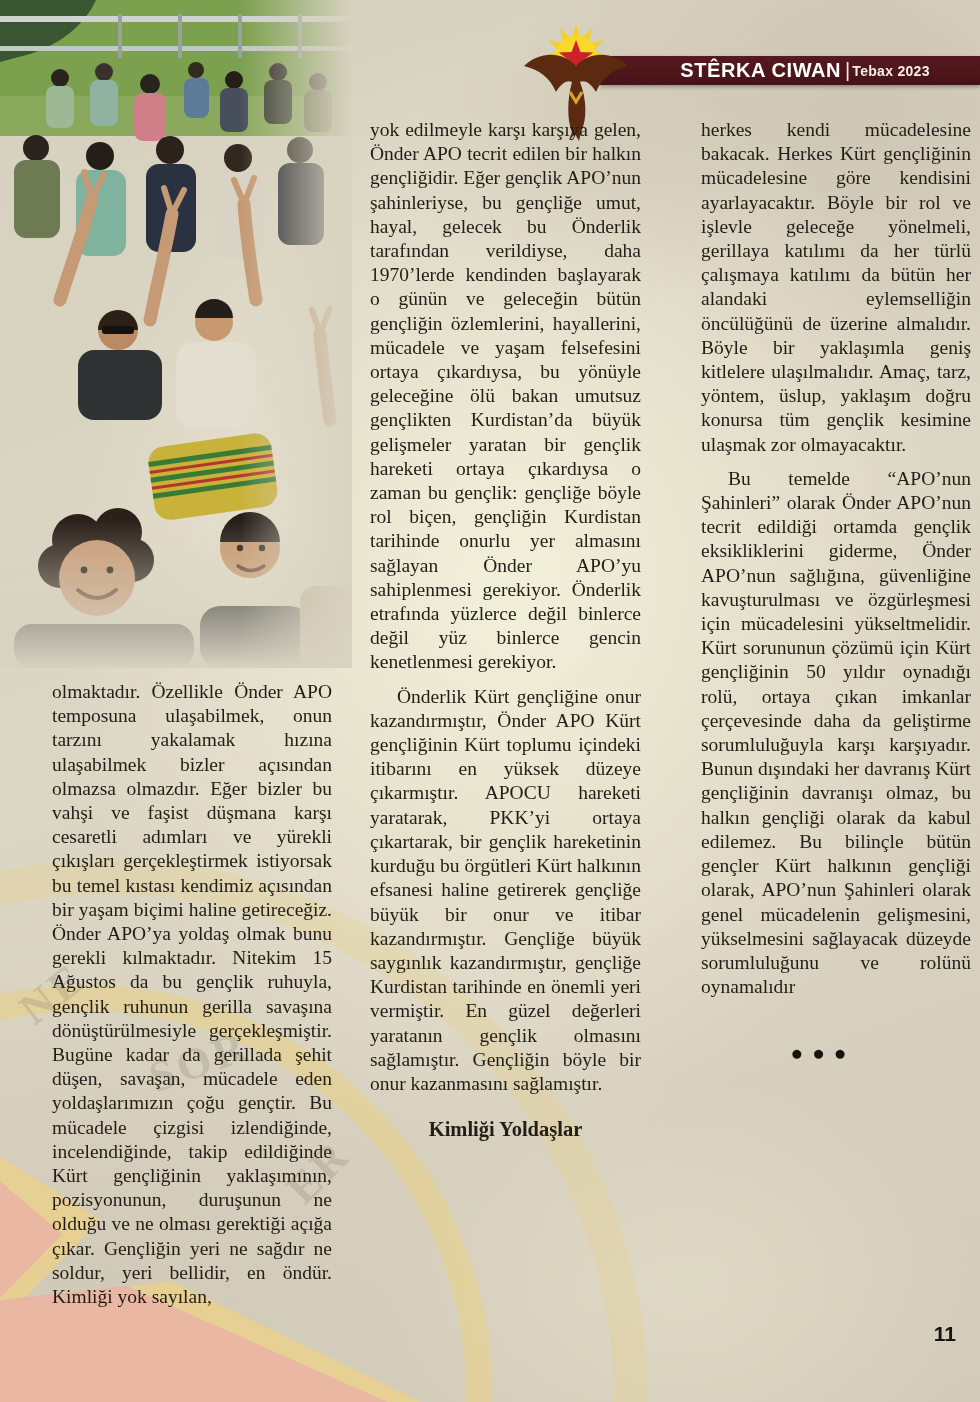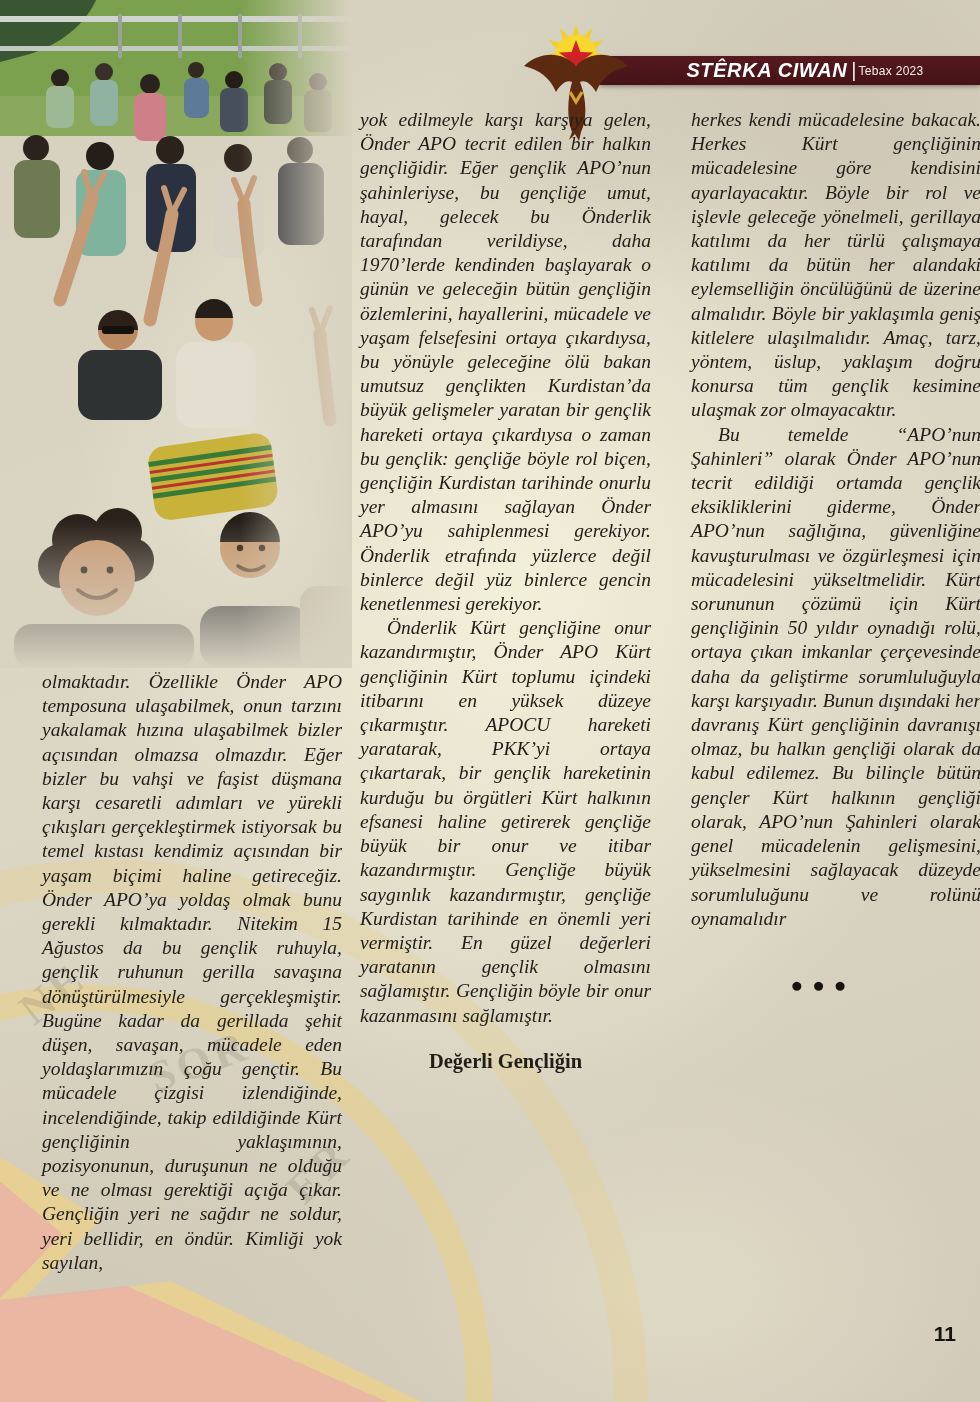--- a/index.html
+++ b/index.html
@@ -34,27 +34,27 @@
   
   .photo{position:absolute;left:0;top:0;width:352px;height:668px;}
   
   .masthead-bar{
     position:absolute;left:600px;top:56px;width:380px;height:29px;
     background:linear-gradient(180deg,#55191e,#451317);
     box-shadow:0 2px 4px rgba(40,15,15,.35);
     display:flex;align-items:center;justify-content:center;padding-left:30px;box-sizing:border-box;
     font-family:"Liberation Sans","DejaVu Sans",sans-serif;color:#ffffff;white-space:nowrap;
   }
-  .masthead-bar .t-bold{font-weight:700;font-size:20px;letter-spacing:.6px;font-style:italic;}
+  .masthead-bar .t-bold{font-weight:700;font-size:20px;letter-spacing:.6px;}
   .masthead-bar .t-sep{font-weight:300;font-size:20px;margin:0 2px 0 4px;color:#f2e9e6;}
-  .masthead-bar .t-issue{font-weight:400;font-size:12px;letter-spacing:.3px;color:#f6efe9;}
+  .masthead-bar .t-issue{font-weight:700;font-size:14px;letter-spacing:.3px;color:#f6efe9;}
   .logo{position:absolute;left:518px;top:20px;width:122px;height:124px;}
   
   .col{position:absolute;font-size:19.5px;line-height:24.2px;text-align:justify;}
-  .col p{margin:0;font-style:italic;}
+  .col p{margin:10px;}
   .col p.indent{text-indent:27px;}
   #col1{left:42px;top:670px;width:300px;}
   #col2{left:360px;top:108px;width:291px;}
   #col3{left:691px;top:108px;width:290px;}
   .col h3{margin:21px 0 22px;text-align:center;font-size:20.5px;font-weight:700;text-indent:0;}
   .end-mark{margin-top:42px;text-align:center;font-size:21px;letter-spacing:9px;color:#17140f;padding-right:26px;}
   
   .page-number{position:absolute;right:24px;top:1322px;
     font-family:"Liberation Sans","DejaVu Sans",sans-serif;
     font-weight:700;font-size:21px;color:#17140f;}
@@ -218,21 +218,21 @@
     </svg>
   </div>
 
   <div class="col" id="col1">
     <p>olmaktadır. Özellikle Önder APO temposuna ulaşabilmek, onun tarzını yakalamak hızına ulaşabilmek bizler açısından olmazsa olmazdır. Eğer bizler bu vahşi ve faşist düşmana karşı cesaretli adımları ve yürekli çıkışları gerçekleştirmek istiyorsak bu temel kıstası kendimiz açısından bir yaşam biçimi haline getireceğiz. Önder APO’ya yoldaş olmak bunu gerekli kılmaktadır. Nitekim 15 Ağustos da bu gençlik ruhuyla, gençlik ruhunun gerilla savaşına dönüştürülmesiyle gerçekleşmiştir. Bugüne kadar da gerillada şehit düşen, savaşan, mücadele eden yoldaşlarımızın çoğu gençtir. Bu mücadele çizgisi izlendiğinde, incelendiğinde, takip edildiğinde Kürt gençliğinin yaklaşımının, pozisyonunun, duruşunun ne olduğu ve ne olması gerektiği açığa çıkar. Gençliğin yeri ne sağdır ne soldur, yeri bellidir, en öndür. Kimliği yok sayılan,</p>
   </div>
 
   <div class="col" id="col2">
     <p>yok edilmeyle karşı karşıya gelen, Önder APO tecrit edilen bir halkın gençliğidir. Eğer gençlik APO’nun şahinleriyse, bu gençliğe umut, hayal, gelecek bu Önderlik tarafından verildiyse, daha 1970’lerde kendinden başlayarak o günün ve geleceğin bütün gençliğin özlemlerini, hayallerini, mücadele ve yaşam felsefesini ortaya çıkardıysa, bu yönüyle geleceğine ölü bakan umutsuz gençlikten Kurdistan’da büyük gelişmeler yaratan bir gençlik hareketi ortaya çıkardıysa o zaman bu gençlik: gençliğe böyle rol biçen, gençliğin Kurdistan tarihinde onurlu yer almasını sağlayan Önder APO’yu sahiplenmesi gerekiyor. Önderlik etrafında yüzlerce değil binlerce değil yüz binlerce gencin kenetlenmesi gerekiyor.</p>
     <p class="indent">Önderlik Kürt gençliğine onur kazandırmıştır, Önder APO Kürt gençliğinin Kürt toplumu içindeki itibarını en yüksek düzeye çıkarmıştır. APOCU hareketi yaratarak, PKK’yi ortaya çıkartarak, bir gençlik hareketinin kurduğu bu örgütleri Kürt halkının efsanesi haline getirerek gençliğe büyük bir onur ve itibar kazandırmıştır. Gençliğe büyük saygınlık kazandırmıştır, gençliğe Kurdistan tarihinde en önemli yeri vermiştir. En güzel değerleri yaratanın gençlik olmasını sağlamıştır. Gençliğin böyle bir onur kazanmasını sağlamıştır.</p>
-    <h3>Değerli Gençliğin</h3>
+    <h3>Kimliği Yoldaşlar</h3>
   </div>
 
   <div class="col" id="col3">
     <p>herkes kendi mücadelesine bakacak. Herkes Kürt gençliğinin mücadelesine göre kendisini ayarlayacaktır. Böyle bir rol ve işlevle geleceğe yönelmeli, gerillaya katılımı da her türlü çalışmaya katılımı da bütün her alandaki eylemselliğin öncülüğünü de üzerine almalıdır. Böyle bir yaklaşımla geniş kitlelere ulaşılmalıdır. Amaç, tarz, yöntem, üslup, yaklaşım doğru konursa tüm gençlik kesimine ulaşmak zor olmayacaktır.</p>
     <p class="indent">Bu temelde “APO’nun Şahinleri” olarak Önder APO’nun tecrit edildiği ortamda gençlik eksikliklerini giderme, Önder APO’nun sağlığına, güvenliğine kavuşturulması ve özgürleşmesi için mücadelesini yükseltmelidir. Kürt sorununun çözümü için Kürt gençliğinin 50 yıldır oynadığı rolü, ortaya çıkan imkanlar çerçevesinde daha da geliştirme sorumluluğuyla karşı karşıyadır. Bunun dışındaki her davranış Kürt gençliğinin davranışı olmaz, bu halkın gençliği olarak da kabul edilemez. Bu bilinçle bütün gençler Kürt halkının gençliği olarak, APO’nun Şahinleri olarak genel mücadelenin gelişmesini, yükselmesini sağlayacak düzeyde sorumluluğunu ve rolünü oynamalıdır</p>
     <div class="end-mark">●●●</div>
   </div>
 
   <div class="page-number">11</div>
 

